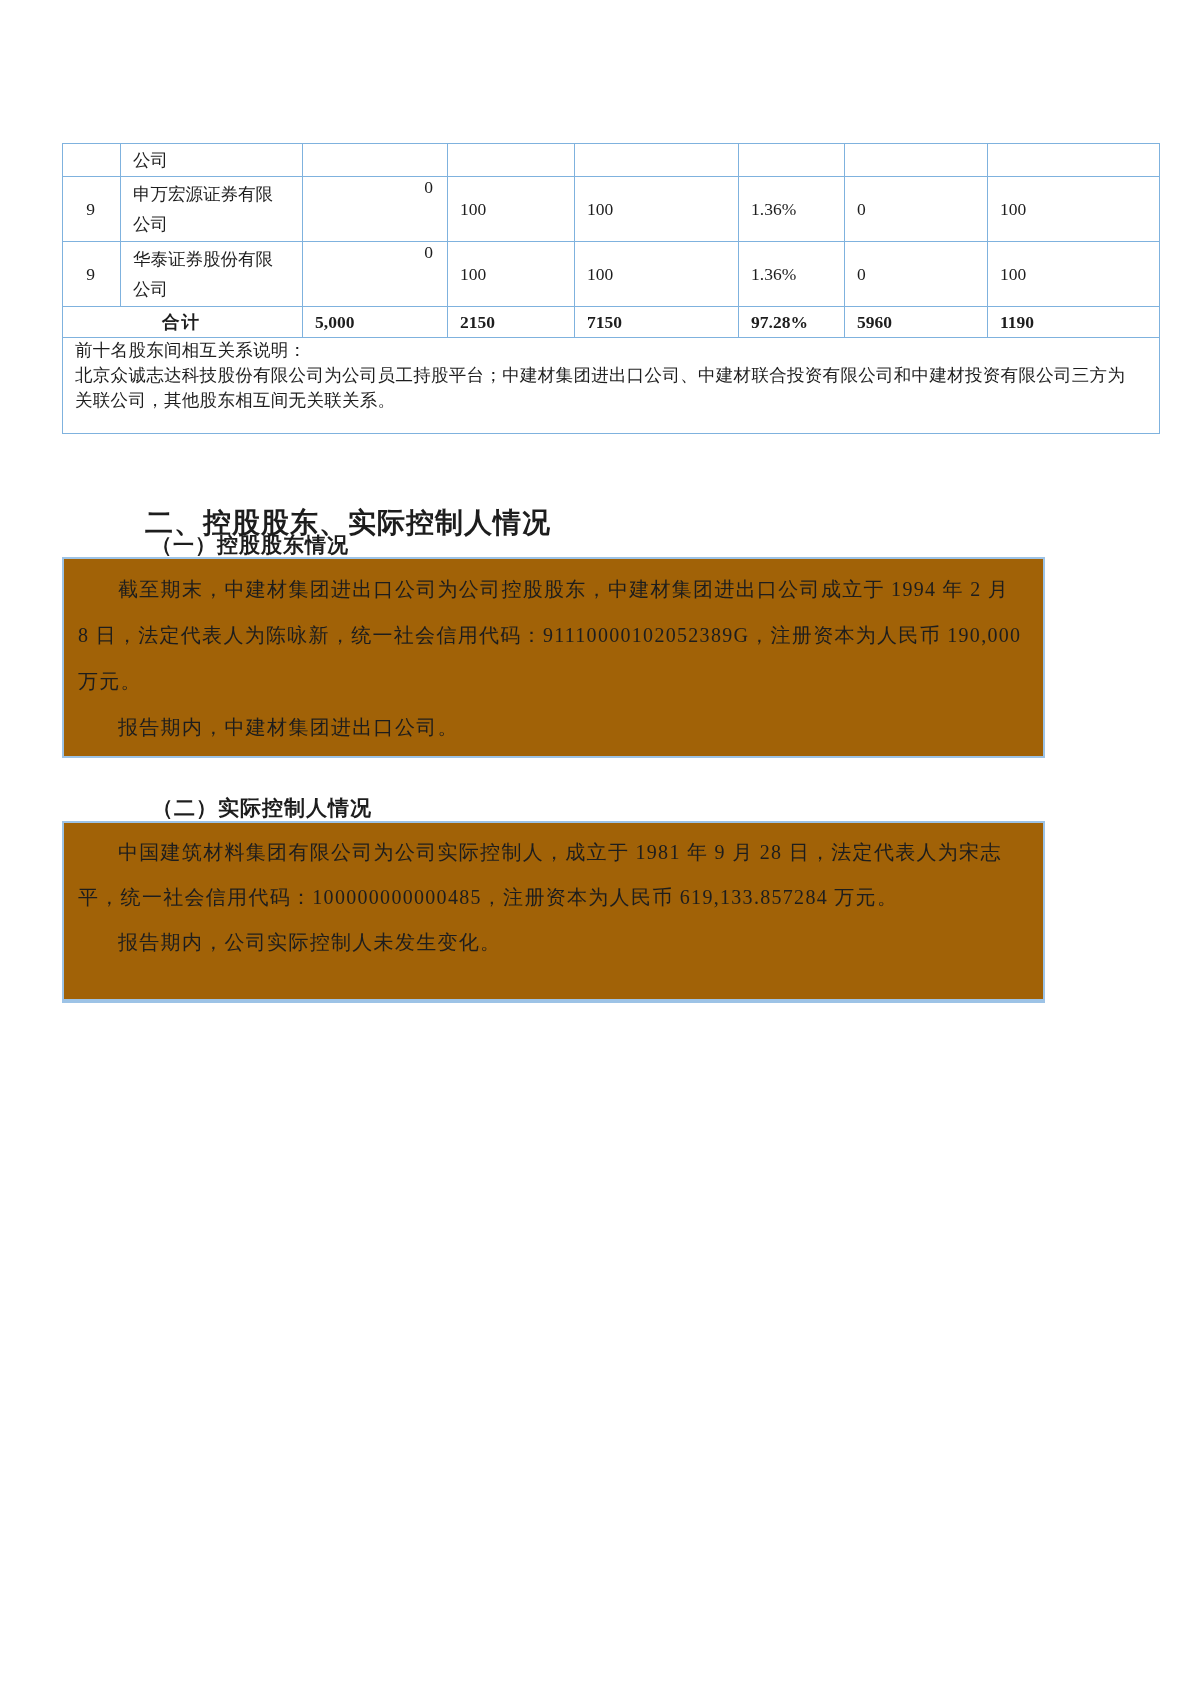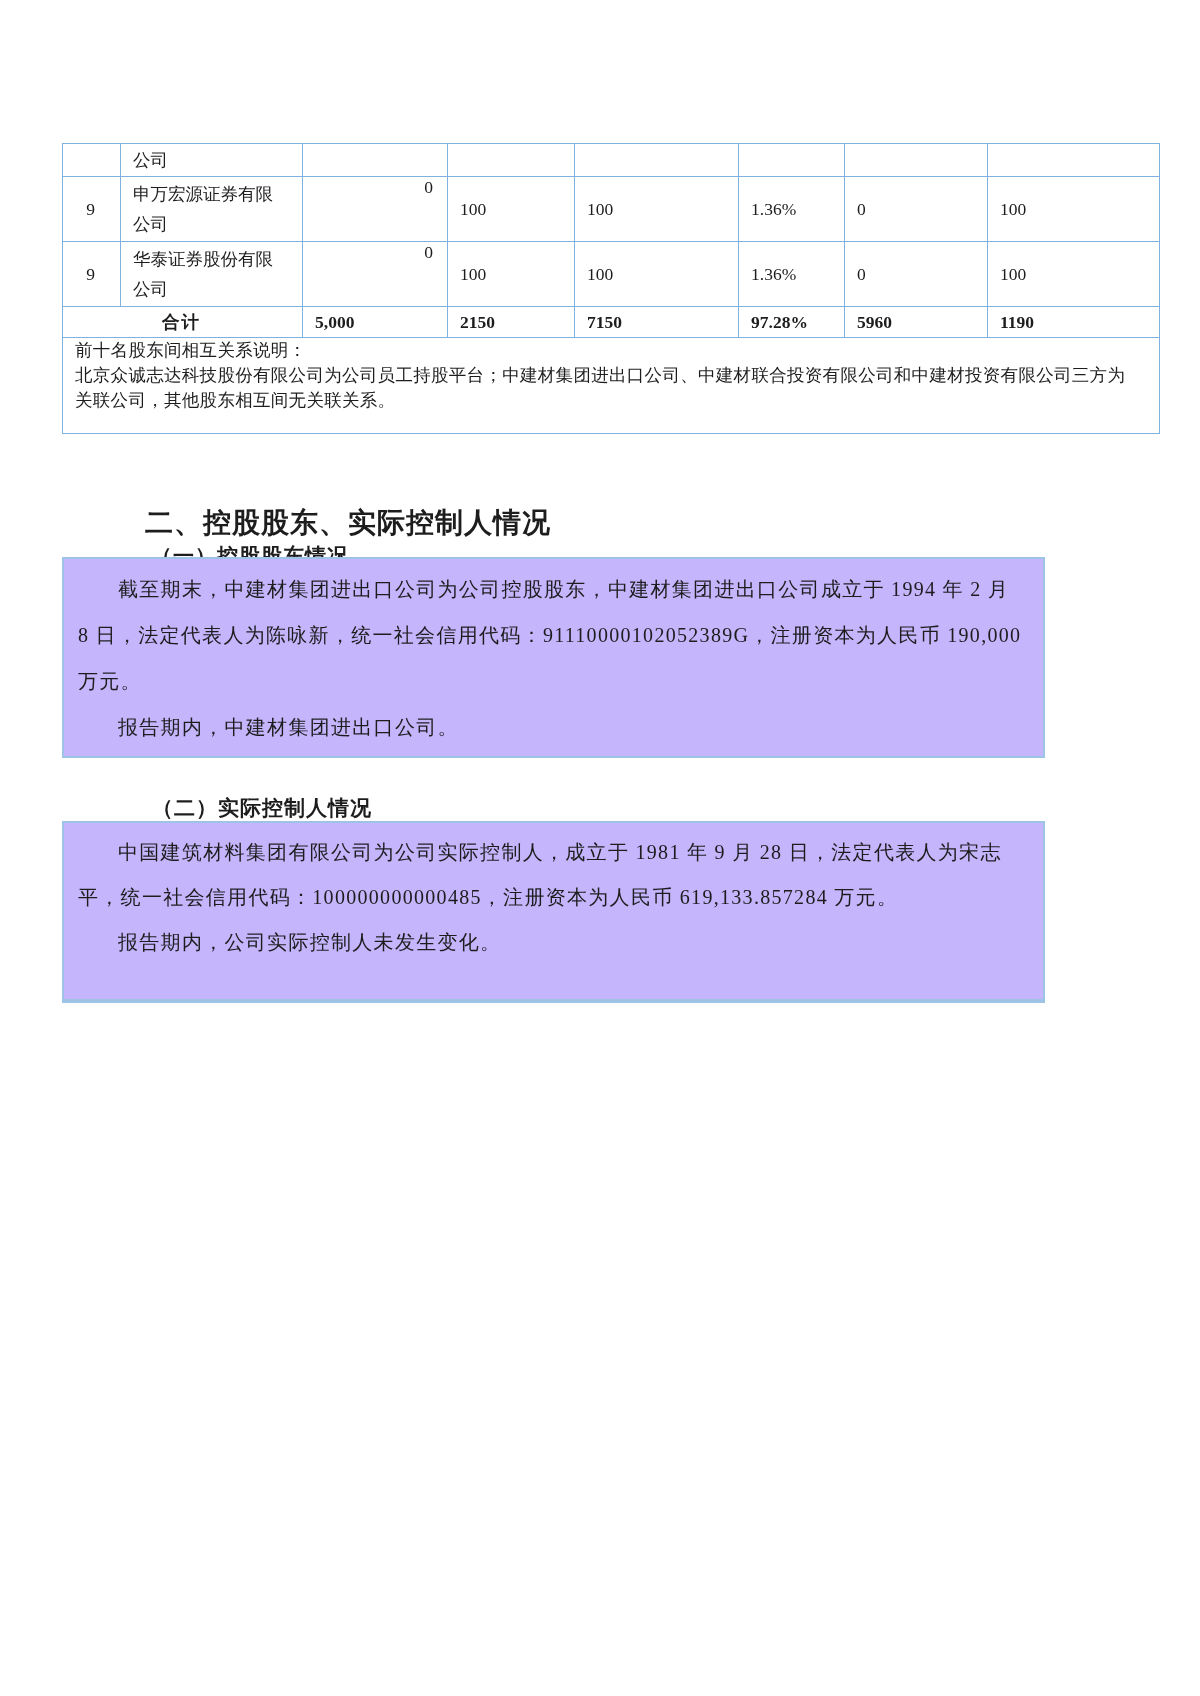--- a/index.html
+++ b/index.html
@@ -39,27 +39,27 @@
   .h-main{
     position:absolute;left:145px;top:504px;
     font-family:"Liberation Sans","DejaVu Sans",sans-serif;
     font-weight:bold;font-size:28px;letter-spacing:1px;
   }
   .h-sub{
     position:absolute;
     font-family:"Liberation Sans","DejaVu Sans",sans-serif;
     font-weight:bold;font-size:21px;letter-spacing:1px;
   }
-  .h-sub1{left:151px;top:542px;text-align:center;}
+  .h-sub1{left:151px;top:531px;text-align:center;}
   .h-sub2{left:152px;top:794px;text-align:right;}
 
   
   .ibox{
     position:absolute;left:62px;width:983px;
-    border:2px solid #9dc3e6;background:#c4b5fd;
+    border:2px solid #9dc3e6;background:#a16207;
     box-sizing:border-box;
     font-size:20px;line-height:46px;letter-spacing:1.3px;
     padding:7px 14px 0 14px;
   }
   .ibox1{top:557px;height:201px;}
   .ibox2{top:821px;height:182px;border-bottom-width:4px;line-height:45px;}
   .bp{margin:0;text-indent:2em;white-space:pre-line;}
 </style>
 </head>
 <body>

